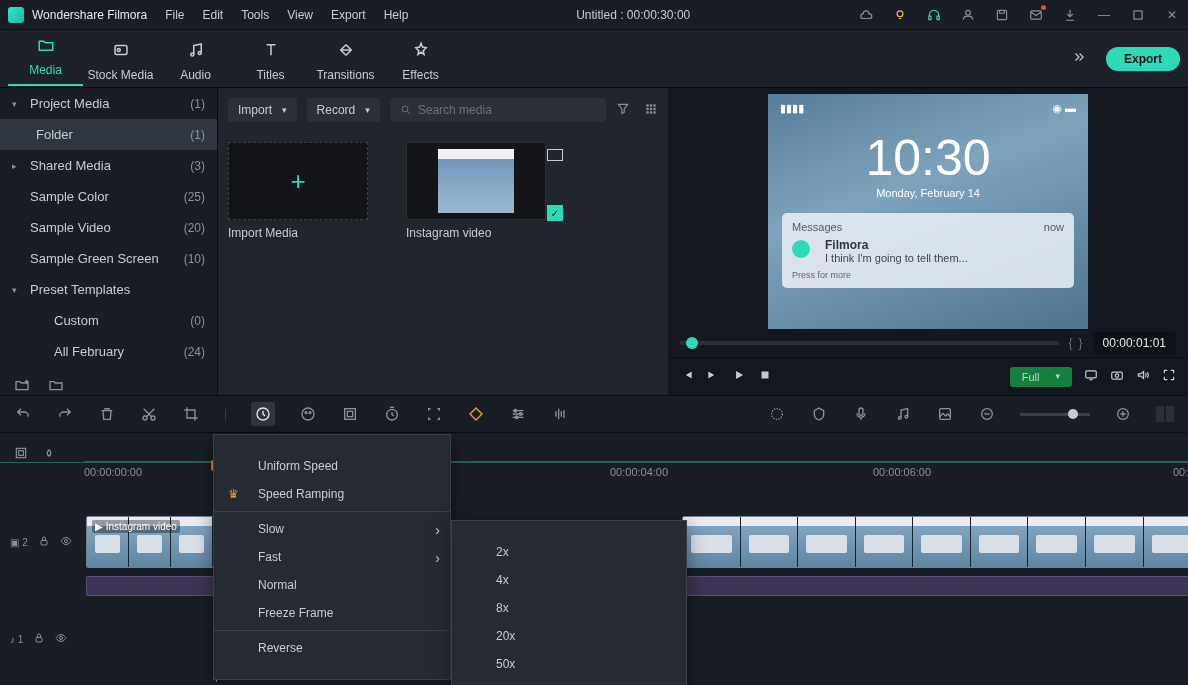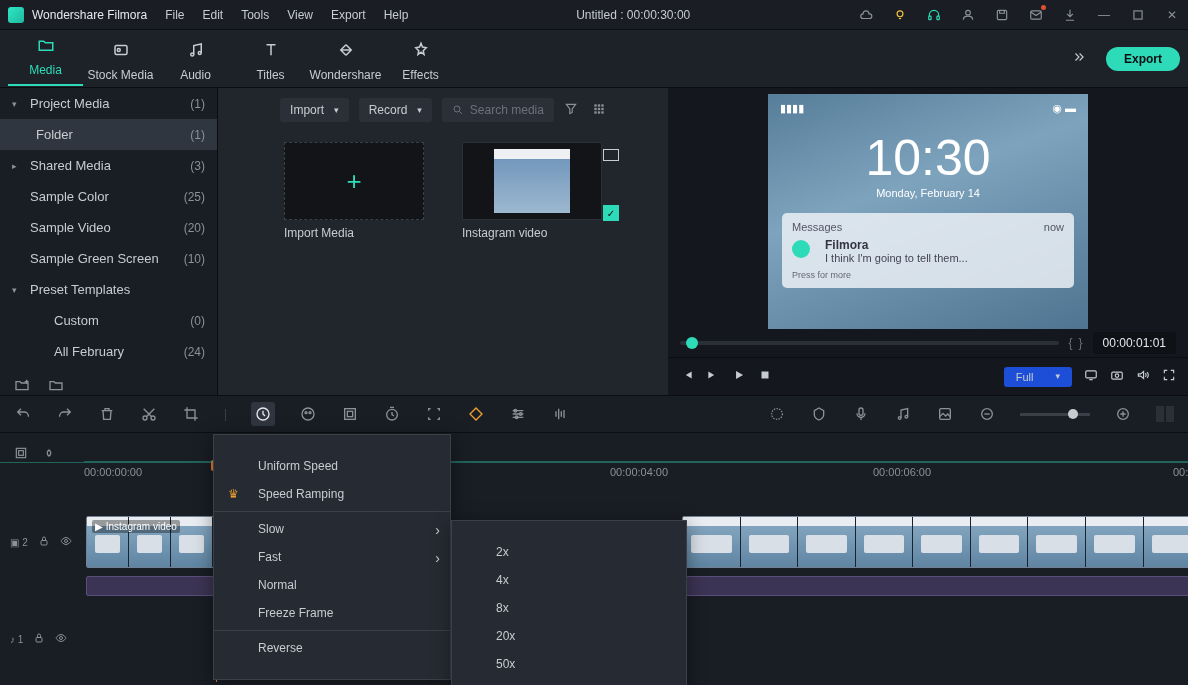--- a/index.html
+++ b/index.html
@@ -33,21 +33,21 @@
 .sidebar { width: 218px; background: #191d24; border-right: 1px solid #0a0d12; overflow: hidden; display: flex; flex-direction: column; }
 .sb-item { display: flex; align-items: center; padding: 8px 12px; cursor: pointer; font-size: 13px; color: #c7ccd1; }
 .sb-item.child { padding-left: 36px; background: #303640; }
 .sb-item.child2 { padding-left: 54px; }
 .sb-caret { width: 12px; margin-right: 6px; font-size: 9px; color: #8a9199; }
 .sb-label { flex: 1; }
 .sb-count { color: #8a9199; font-size: 12px; }
 .sb-footer { margin-top: auto; display: flex; gap: 18px; padding: 10px 14px; }
 
 
-.mediapanel { width: 450px; background: #21252c; display: flex; flex-direction: column; align-items: center; }
+.mediapanel { width: 450px; background: #21252c; display: flex; flex-direction: column; }
 .mp-top { display: flex; gap: 10px; padding: 10px; align-items: center; }
 .dd { background: #2b3038; border-radius: 3px; padding: 5px 10px; display: flex; align-items: center; gap: 10px; cursor: pointer; font-size: 12px; }
 .search { flex: 1; background: #2b3038; border-radius: 3px; padding: 5px 10px; display: flex; align-items: center; gap: 6px; color: #6b7179; }
 .mp-icons { display: flex; gap: 14px; color: #8a9199; }
 .mp-body { display: flex; gap: 38px; padding: 10px 10px; }
 .media-item { width: 140px; }
 .media-thumb { width: 140px; height: 78px; background: #121417; border: 1px solid #2b3038; position: relative; display: flex; align-items: center; justify-content: center; }
 .media-thumb.import { border: 1px dashed #3a4048; }
 .plus { color: #2edbb8; font-size: 26px; font-weight: 200; }
 .media-lbl { font-size: 12px; padding-top: 6px; color: #c7ccd1; }
@@ -72,21 +72,21 @@
 
 .controls { height: 38px; display: flex; align-items: center; padding: 0 12px; gap: 12px; border-top: 1px solid #0a0d12; }
 .scrubber { height: 28px; display: flex; align-items: center; padding: 0 12px; gap: 10px; }
 .scrub-track { flex: 1; height: 4px; background: #2b3038; border-radius: 2px; position: relative; }
 .scrub-thumb { width: 12px; height: 12px; background: #2edbb8; border-radius: 50%; position: absolute; left: 1.5%; top: -4px; }
 .braces { color: #6b7179; display: flex; gap: 6px; }
 .tc { background: #0e1116; padding: 4px 10px; border-radius: 3px; color: #e6e9ec; font-size: 12px; }
 .ctrl-btn { cursor: pointer; color: #c7ccd1; }
 .ctrl-btn svg { width: 14px; height: 14px; }
 .controls .spacer { flex: 1; }
-.full-dd { background: #1d4ed8; padding: 4px 12px; border-radius: 3px; cursor: pointer; display: flex; gap: 22px; font-size: 11px; }
+.full-dd { background: #15803d; padding: 4px 12px; border-radius: 3px; cursor: pointer; display: flex; gap: 16px; font-size: 11px; }
 
 
 .tl-toolbar { height: 38px; background: #191d24; border-top: 1px solid #0a0d12; border-bottom: 1px solid #0a0d12; display: flex; align-items: center; padding: 0 14px; gap: 24px; }
 .tl-toolbar .ti { cursor: pointer; color: #8a9199; display: flex; align-items: center; justify-content: center; width: 18px; height: 18px; }
 .tl-toolbar .ti.active { background: #303640; border-radius: 3px; padding: 3px; width: 24px; height: 24px; }
 .tl-toolbar .spacer { flex: 1; }
 .zoom-slider { width: 70px; height: 3px; background: #3a4048; position: relative; }
 .zoom-slider::after { content:''; width:10px; height:10px; border-radius:50%; background:#c7ccd1; position:absolute; right:12px; top:-4px; }
 .zoom-bars { display: flex; gap: 2px; }
 .zoom-bars div { width: 8px; height: 16px; background: #2b3038; }
@@ -217,21 +217,21 @@
   <div class="tab">
     <div class="tab-ico"><svg width="18" height="18" viewBox="0 0 24 24" fill="none" stroke="currentColor" stroke-width="2">
           <path d="M6 5h12M12 5v14"></path>
         </svg></div>
     <div class="tab-lbl">Titles</div>
   </div>
   <div class="tab">
     <div class="tab-ico"><svg width="18" height="18" viewBox="0 0 24 24" fill="none" stroke="currentColor" stroke-width="2">
           <path d="M5 12h14M12 5l7 7-7 7M12 5L5 12l7 7"></path>
         </svg></div>
-    <div class="tab-lbl">Wondershare</div>
+    <div class="tab-lbl">Transitions</div>
   </div>
   <div class="tab">
     <div class="tab-ico"><svg width="18" height="18" viewBox="0 0 24 24" fill="none" stroke="currentColor" stroke-width="2">
           <path d="M12 3l2 5 5 1-4 4 1 5-4-3-4 3 1-5-4-4 5-1z"></path>
         </svg></div>
     <div class="tab-lbl">Effects</div>
   </div>
   <div class="tabs-spacer"></div>
   <div class="chev-btn"><svg width="18" height="14" viewBox="0 0 24 24" fill="none" stroke="currentColor" stroke-width="2">
         <path d="M6 6l6 6-6 6M13 6l6 6-6 6"></path>

